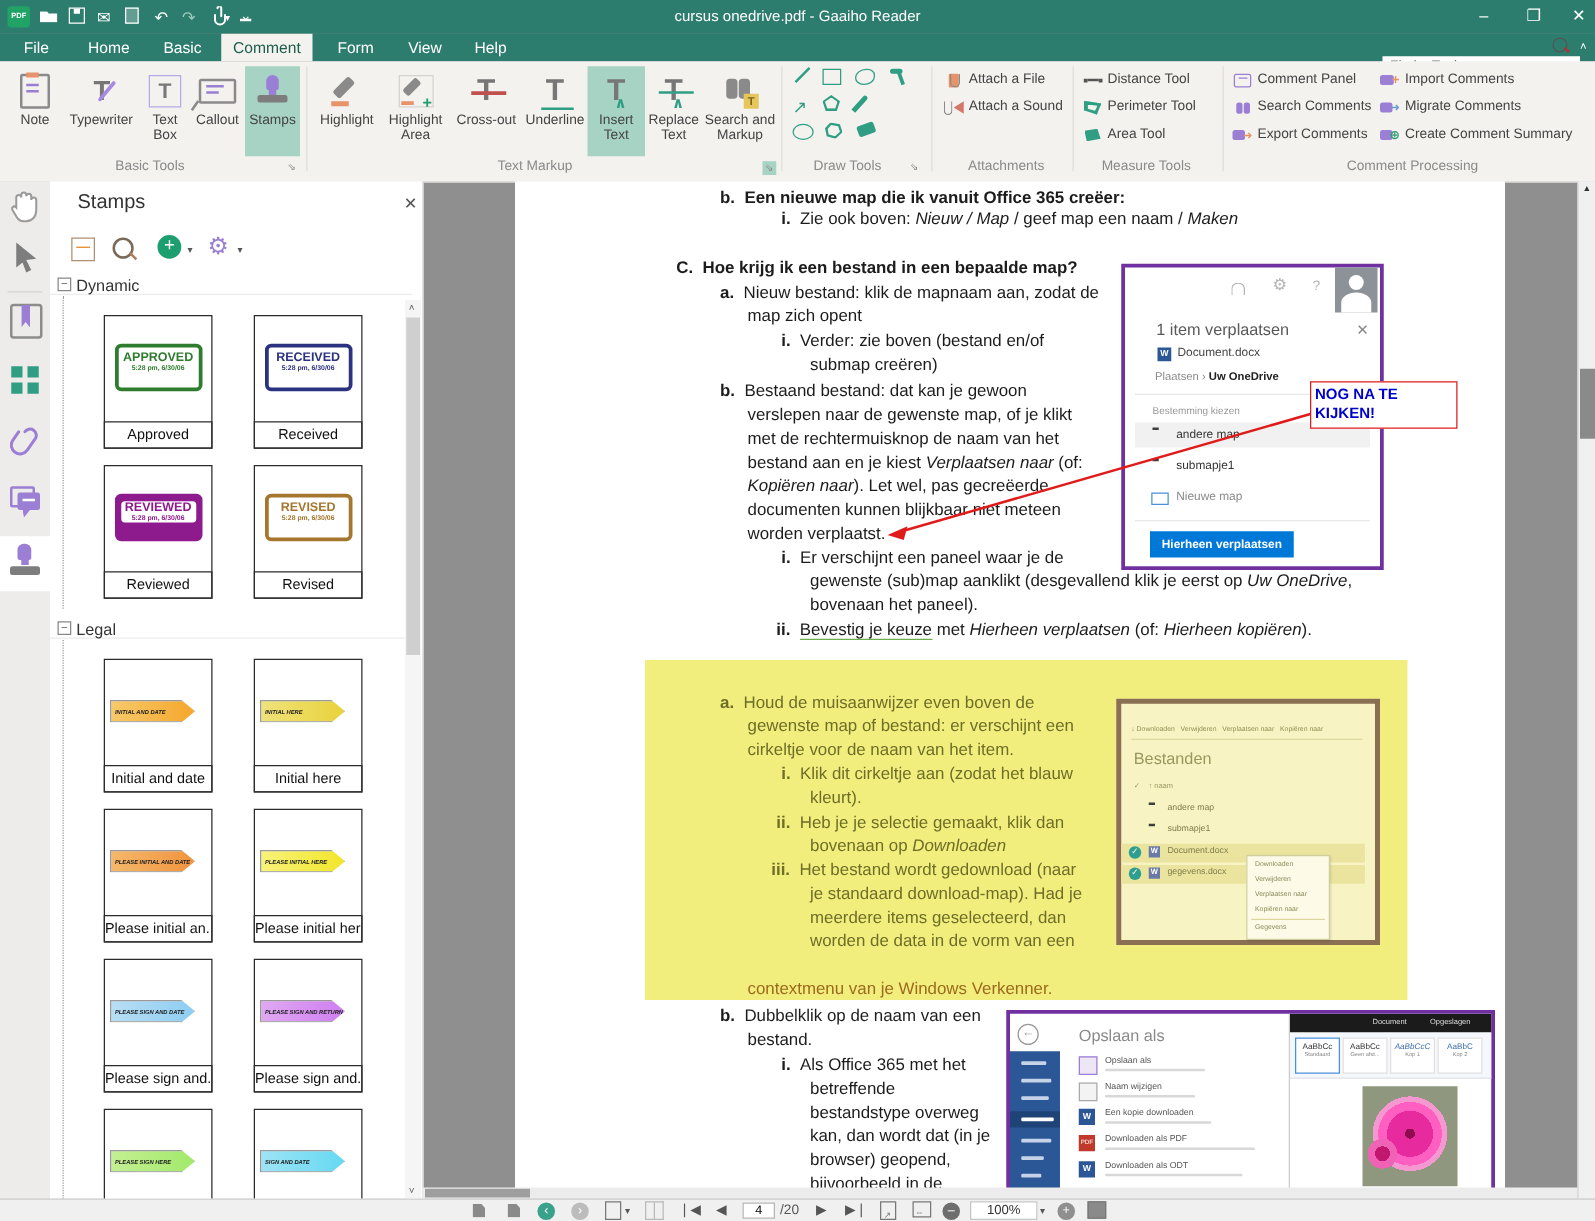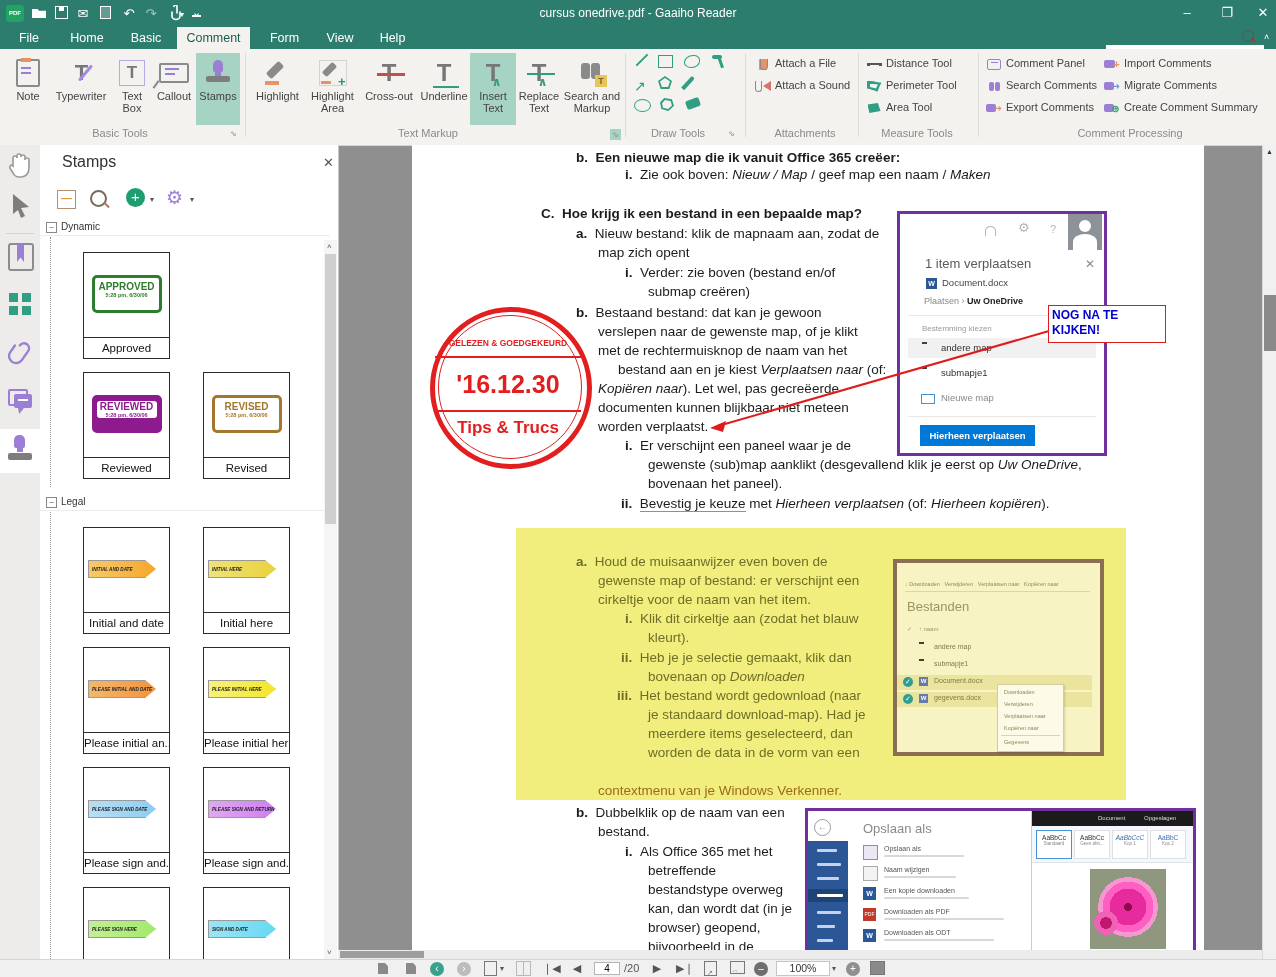--- a/index.html
+++ b/index.html
@@ -31,21 +31,21 @@
   
   .panel{left:40px;top:145px;width:298px;height:814px;background:#ffffff;border-right:1px solid #c9c7c5;overflow:hidden;}
   .card{width:85px;background:#fff;border:1px solid #2b2b2b;}
   .cardlabel{border-top:1px solid #2b2b2b;height:20px;font-size:11.5px;line-height:20px;text-align:center;color:#111;overflow:hidden;white-space:nowrap;}
   .dynstamp{margin:22px auto 0 auto;width:64px;height:32px;border:3px solid;border-radius:5px;text-align:center;}
   .dtext{font-size:10px;font-weight:bold;letter-spacing:0px;margin-top:3px;}
   .dsub{font-size:5.5px;font-weight:bold;}
   .tag{margin:32px auto 0 4px;width:66px;height:16px;clip-path:polygon(0 0,84% 0,100% 50%,84% 100%,0 100%);display:flex;align-items:center;border:1px solid #999;}
   .tagtext{font-size:4.6px;font-weight:bold;font-style:italic;color:#222;padding-left:3px;white-space:nowrap;}
   .treeline{border-left:1px dotted #9a9a9a;width:0;}
-  .sechdr{font-size:10px;color:#333;}
+  .sechdr{font-size:13px;color:#333;}
   .expbox{width:9px;height:9px;border:1px solid #888;background:#fff;font-size:8px;line-height:7px;text-align:center;color:#444;}
   
   .page{left:412px;top:145px;width:792px;height:806px;background:#ffffff;}
   .dl{font-size:13.5px;color:#1c1c1c;white-space:nowrap;}
   .dnum{font-weight:bold;}
   .it{font-style:italic;}
   .ul-green{border-bottom:1.5px solid #6fae4e;}
   .ybox{background:#f2ee7e;}
   .ytext{color:#6e6e28;}
   .yhead{color:#5f5f18;font-weight:bold;}
@@ -378,20 +378,27 @@
     </div>
     <div class="a treeline" style="left:10px;top:92px;height:250px;"></div>
 
     <div class="a card" style="left:43px;top:107px;height:105px;">
       <div class="dynstamp" style="border-color:#2e7d2e;color:#2e7d2e;">
         <div class="dtext">APPROVED</div>
           <div class="dsub">5:28 pm, 6/30/06</div>
       </div>
       <div class="cardlabel a" style="left:-1px;bottom:-1px;width:85px;border:1px solid #2b2b2b;">Approved</div>
     </div>
+    <div class="a card" style="left:163px;top:107px;height:105px;">
+      <div class="dynstamp" style="border-color:#2b3280;color:#2b3280;">
+        <div class="dtext">RECEIVED</div>
+          <div class="dsub">5:28 pm, 6/30/06</div>
+      </div>
+      <div class="cardlabel a" style="left:-1px;bottom:-1px;width:85px;border:1px solid #2b2b2b;">Received</div>
+    </div>
     <div class="a card" style="left:43px;top:227px;height:105px;">
       <div class="dynstamp" style="border-color:#8e1b8e;color:#8e1b8e;background:#8e1b8e;">
         <div style="background:#fff;margin:2px;border-radius:3px;">
             <div class="dtext">REVIEWED</div>
             <div class="dsub">5:28 pm, 6/30/06</div>
           </div>
       </div>
       <div class="cardlabel a" style="left:-1px;bottom:-1px;width:85px;border:1px solid #2b2b2b;">Reviewed</div>
     </div>
     <div class="a card" style="left:163px;top:227px;height:105px;">
@@ -467,21 +474,21 @@
   <div class="a dl" style="left:576px;top:150px;font-weight:bold;"><span class="dnum">b.</span>&nbsp;&nbsp;<span>Een nieuwe map die ik vanuit Office 365 creëer:</span></div>
   <div class="a dl" style="left:625px;top:167px;"><span class="dnum">i.</span>&nbsp;&nbsp;<span>Zie ook boven: </span><span class="it">Nieuw / Map</span><span> / geef map een naam / </span><span class="it">Maken</span></div>
   <div class="a dl" style="left:541px;top:206px;font-weight:bold;"><span class="dnum">C.</span>&nbsp;&nbsp;<span>Hoe krijg ik een bestand in een bepaalde map?</span></div>
   <div class="a dl" style="left:576px;top:226px;"><span class="dnum">a.</span>&nbsp;&nbsp;<span>Nieuw bestand: klik de mapnaam aan, zodat de</span></div>
   <div class="a dl" style="left:598px;top:245px;"><span>map zich opent</span></div>
   <div class="a dl" style="left:625px;top:265px;"><span class="dnum">i.</span>&nbsp;&nbsp;<span>Verder: zie boven (bestand en/of</span></div>
   <div class="a dl" style="left:648px;top:284px;"><span>submap creëren)</span></div>
   <div class="a dl" style="left:576px;top:305px;"><span class="dnum">b.</span>&nbsp;&nbsp;<span>Bestaand bestand: dat kan je gewoon</span></div>
   <div class="a dl" style="left:598px;top:324px;"><span>verslepen naar de gewenste map, of je klikt</span></div>
   <div class="a dl" style="left:598px;top:343px;"><span>met de rechtermuisknop de naam van het</span></div>
-  <div class="a dl" style="left:618px;top:362px;"><span>bestand aan en je kiest </span><span class="it">Verplaatsen naar</span><span> (of:</span></div>
+  <div class="a dl" style="left:598px;top:362px;"><span>bestand aan en je kiest </span><span class="it">Verplaatsen naar</span><span> (of:</span></div>
   <div class="a dl" style="left:598px;top:381px;"><span class="it">Kopiëren naar</span><span>).  Let wel, pas gecreëerde</span></div>
   <div class="a dl" style="left:598px;top:400px;"><span>documenten kunnen blijkbaar niet meteen</span></div>
   <div class="a dl" style="left:598px;top:419px;"><span>worden verplaatst.</span></div>
   <div class="a dl" style="left:625px;top:438px;"><span class="dnum">i.</span>&nbsp;&nbsp;<span>Er verschijnt een paneel waar je de</span></div>
   <div class="a dl" style="left:648px;top:457px;"><span>gewenste (sub)map aanklikt  (desgevallend klik je eerst op </span><span class="it">Uw OneDrive</span><span>,</span></div>
   <div class="a dl" style="left:648px;top:476px;"><span>bovenaan het paneel).</span></div>
   <div class="a dl" style="left:621px;top:496px;"><span class="dnum">ii.</span>&nbsp;&nbsp;<span class="ul-green">Bevestig je keuze</span><span> met </span><span class="it">Hierheen verplaatsen</span><span> (of: </span><span class="it">Hierheen kopiëren</span><span>).</span></div>
 
   <div class="a ybox" style="left:516px;top:528px;width:610px;height:272px;"></div>
   <div class="a dl ytext" style="left:576px;top:554px;"><span class="dnum">a.</span>&nbsp;&nbsp;<span>Houd de muisaanwijzer even boven de</span></div>
@@ -499,28 +506,20 @@
 
   <div class="a dl" style="left:576px;top:805px;"><span class="dnum">b.</span>&nbsp;&nbsp;<span>Dubbelklik op de naam van een</span></div>
   <div class="a dl" style="left:598px;top:824px;"><span>bestand.</span></div>
   <div class="a dl" style="left:625px;top:844px;"><span class="dnum">i.</span>&nbsp;&nbsp;<span>Als Office 365 met het</span></div>
   <div class="a dl" style="left:648px;top:863px;"><span>betreffende</span></div>
   <div class="a dl" style="left:648px;top:882px;"><span>bestandstype overweg</span></div>
   <div class="a dl" style="left:648px;top:901px;"><span>kan, dan wordt dat (in je</span></div>
   <div class="a dl" style="left:648px;top:920px;"><span>browser) geopend,</span></div>
   <div class="a dl" style="left:648px;top:939px;"><span>bijvoorbeeld in de</span></div>
 
-  <div class="a" style="left:430px;top:307px;width:152px;height:152px;border:5px solid #e21212;border-radius:50%;background:#fff;opacity:.95;">
-    <div class="a" style="left:3px;top:3px;width:142px;height:142px;border:1.5px solid #e21212;border-radius:50%;"></div>
-    <div class="a" style="left:0;top:44px;width:146px;height:2px;background:#e21212;"></div>
-    <div class="a" style="left:0;top:98px;width:146px;height:2px;background:#e21212;"></div>
-    <div class="a nw" style="left:0;top:26px;width:146px;text-align:center;font-size:8.5px;font-weight:bold;color:#e21212;">GELEZEN &amp; GOEDGEKEURD</div>
-    <div class="a nw" style="left:0;top:58px;width:146px;text-align:center;font-size:25px;font-weight:bold;color:#e21212;">'16.12.30</div>
-    <div class="a nw" style="left:0;top:106px;width:146px;text-align:center;font-size:17px;font-weight:bold;color:#e21212;">Tips &amp; Trucs</div>
-  </div>
 
   <div class="a" style="left:897px;top:211px;width:204px;height:239px;background:#fff;border:3px solid #7030a0;">
     <div class="a" style="left:85px;top:12px;width:9px;height:9px;border-radius:50% 50% 0 0;border:1.5px solid #b5b5b5;border-bottom:none;"></div>
     <div class="a" style="left:118px;top:6px;font-size:13px;color:#b5b5b5;">⚙</div>
     <div class="a" style="left:150px;top:9px;font-size:11px;color:#b5b5b5;">?</div>
     <div class="a" style="left:168px;top:0;width:34px;height:36px;background:#8d9299;">
         <span style="position:absolute;left:11px;top:6px;width:12px;height:12px;border-radius:50%;background:#fff;"></span>
         <span style="position:absolute;left:5px;top:20px;width:24px;height:16px;border-radius:50% 50% 0 0;background:#fff;"></span>
       </div>
     <div class="a" style="left:185px;top:43px;font-size:12px;color:#888;">✕</div>

